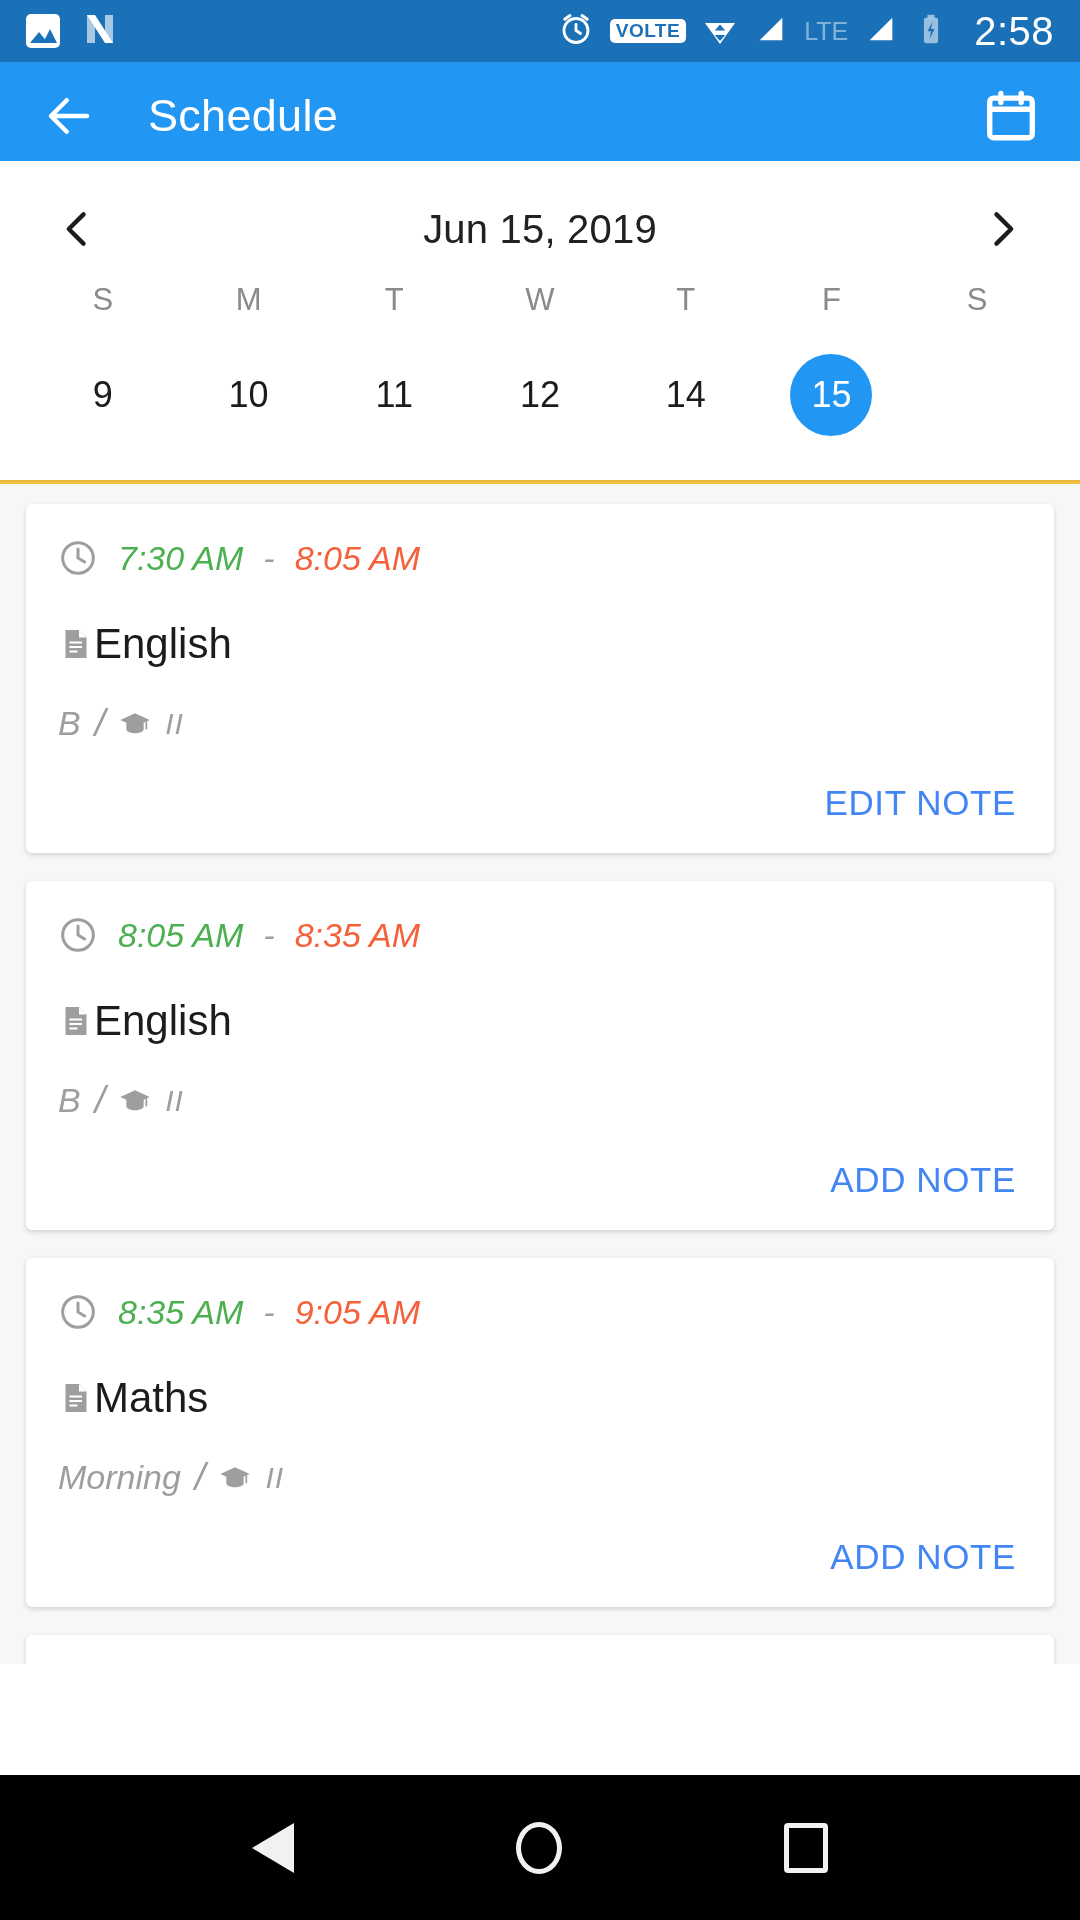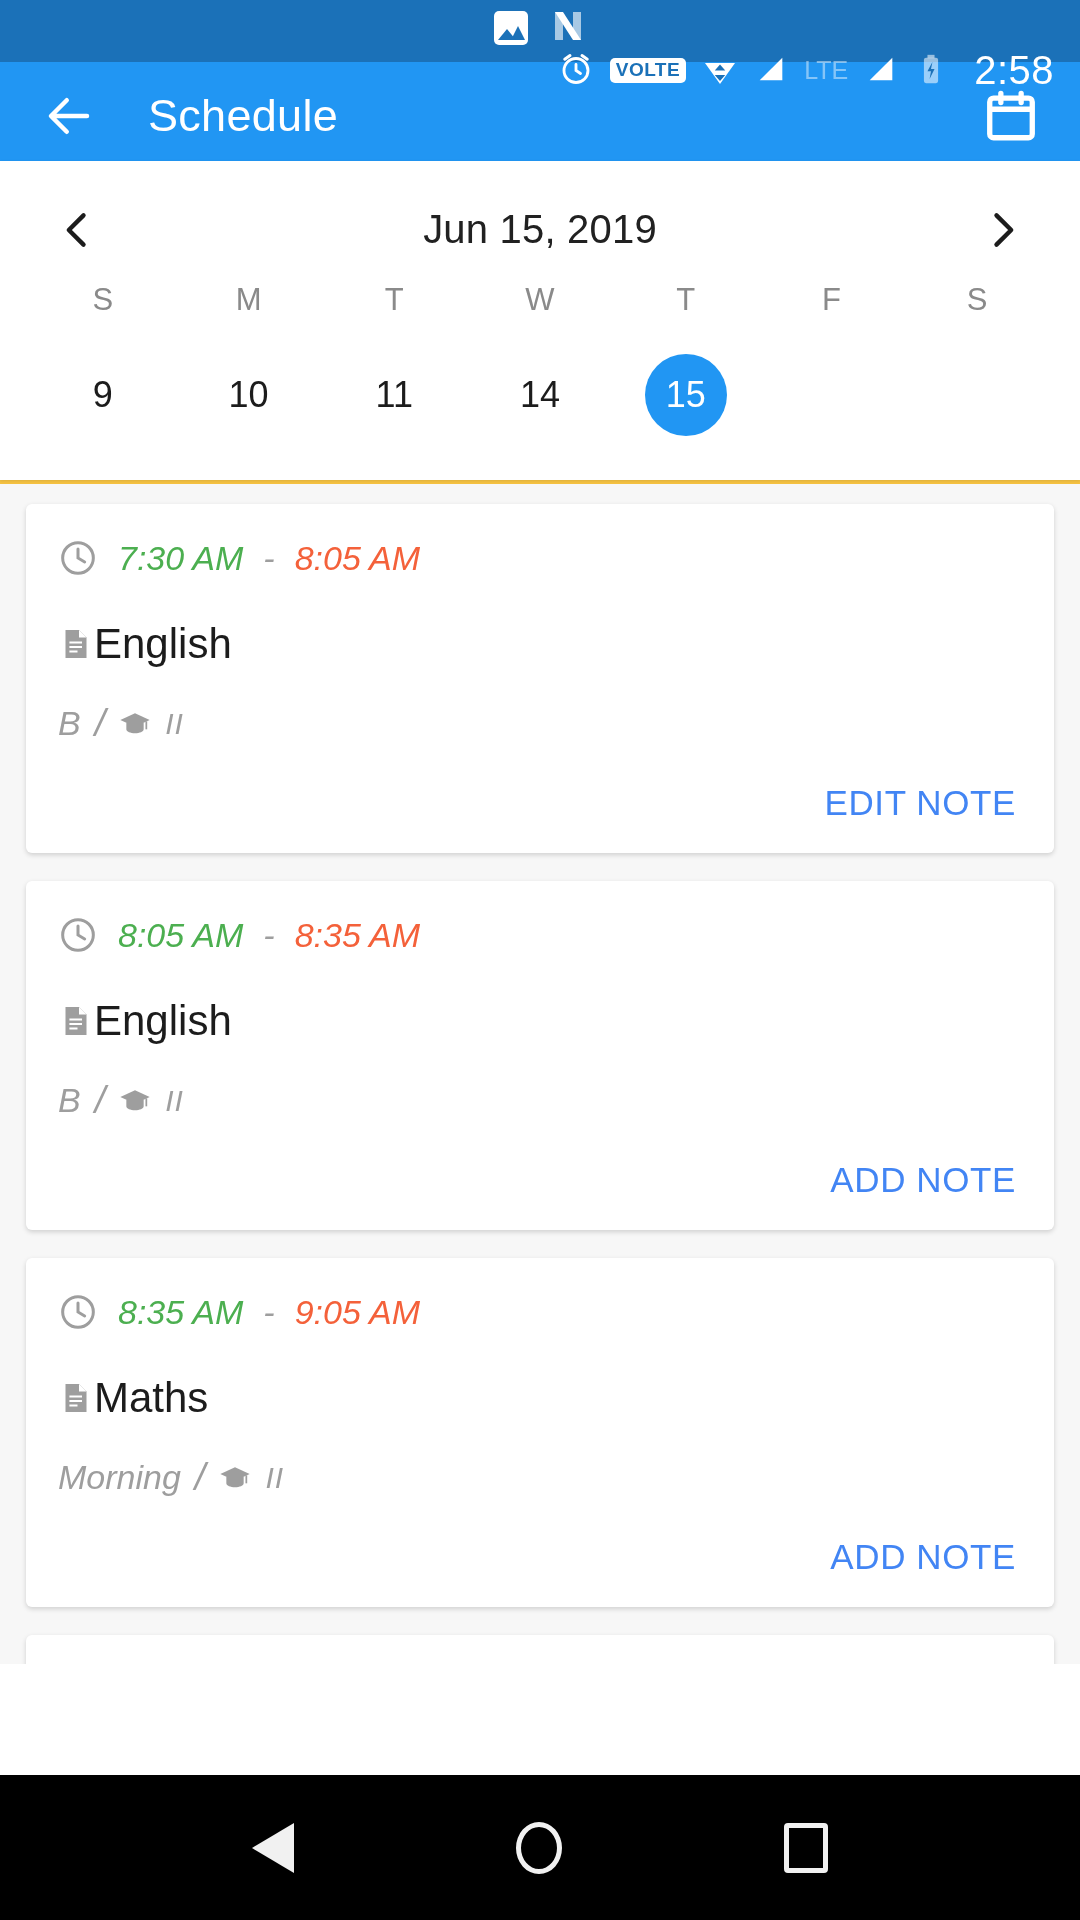--- a/index.html
+++ b/index.html
@@ -7,23 +7,22 @@
     width:1080px; height:1920px;
     font-family:"Liberation Sans", sans-serif;
     background:#ffffff;
     overflow:hidden;
   }
 
   
   .status-bar {
     height:62px; background:#1b71b8;
     display:flex; align-items:center;
-    padding:8px 26px 0 26px;
+    padding:0 26px 0 26px;
     position:relative;
-    flex-direction:column;
   }
   .sb-left { display:flex; align-items:center; gap:22px; }
   .sb-right { margin-left:auto; display:flex; align-items:center; gap:16px; }
   .sb-time {
     color:#ffffff; font-size:40px; font-weight:400;
     letter-spacing:0.5px; margin-left:10px;
   }
   .icn-photo {
     width:34px; height:34px; background:#ffffff; border-radius:5px;
     position:relative; overflow:hidden;
@@ -59,21 +58,21 @@
   .app-bar .spacer { flex:1; }
 
   
   .date-panel {
     background:#ffffff;
     padding-top:8px;
     box-shadow:0 1px 3px rgba(0,0,0,0.10);
     position:relative; z-index:3;
   }
   .date-nav {
-    display:flex; align-items:flex-end; justify-content:space-between;
+    display:flex; align-items:flex-start; justify-content:space-between;
     padding:38px 56px 30px 56px;
   }
   .date-label {
     font-size:40px; color:#212121; font-weight:400;
     flex:1; text-align:center; letter-spacing:0.2px;
   }
   .chev { cursor:default; }
 
   .week-grid {
     display:grid; grid-template-columns:repeat(7,1fr);
@@ -250,20 +249,23 @@
     <div class="dcell">
         <span class="dnum">9</span>
       </div>
     <div class="dcell">
         <span class="dnum">10</span>
       </div>
     <div class="dcell">
         <span class="dnum">11</span>
       </div>
     <div class="dcell">
+        <span class="dnum">12</span>
+      </div>
+    <div class="dcell">
         <span class="dnum">14</span>
       </div>
     <div class="dcell">
         <span class="dnum sel">15</span>
       </div>
   </div>
 </div>
 <div class="amber-rule"></div>
 
 <div class="list">

